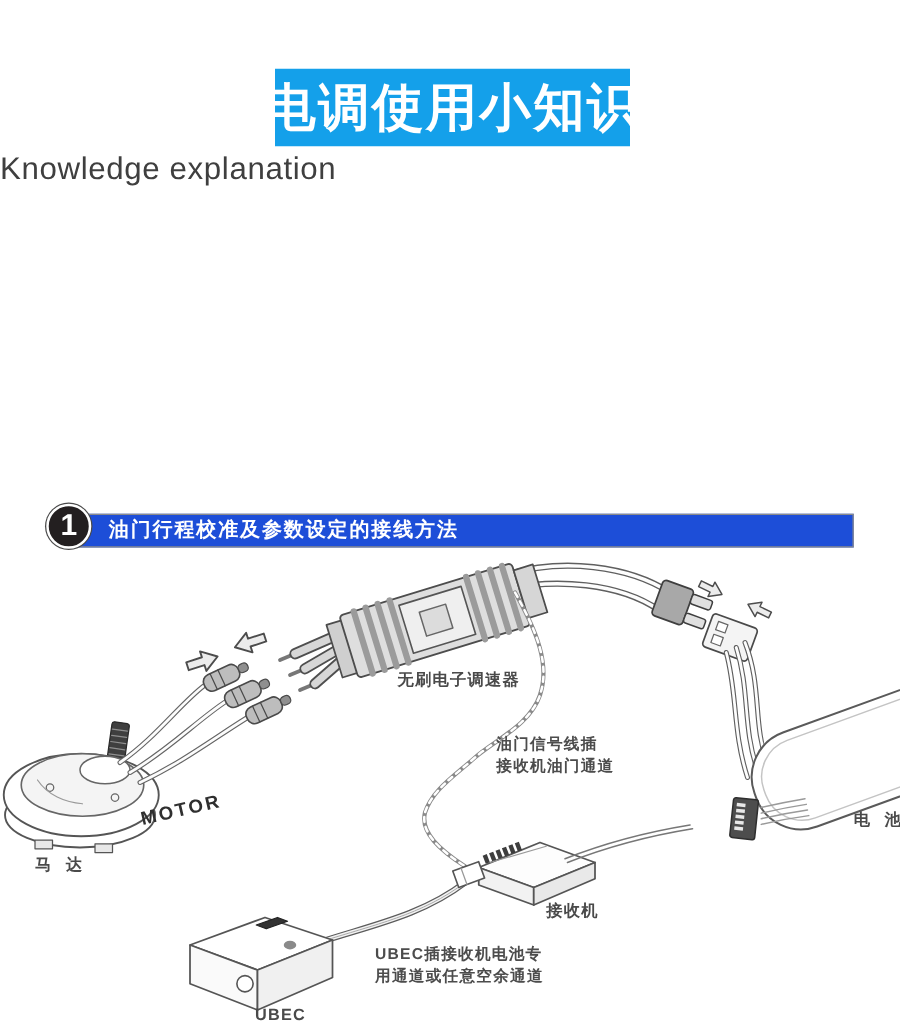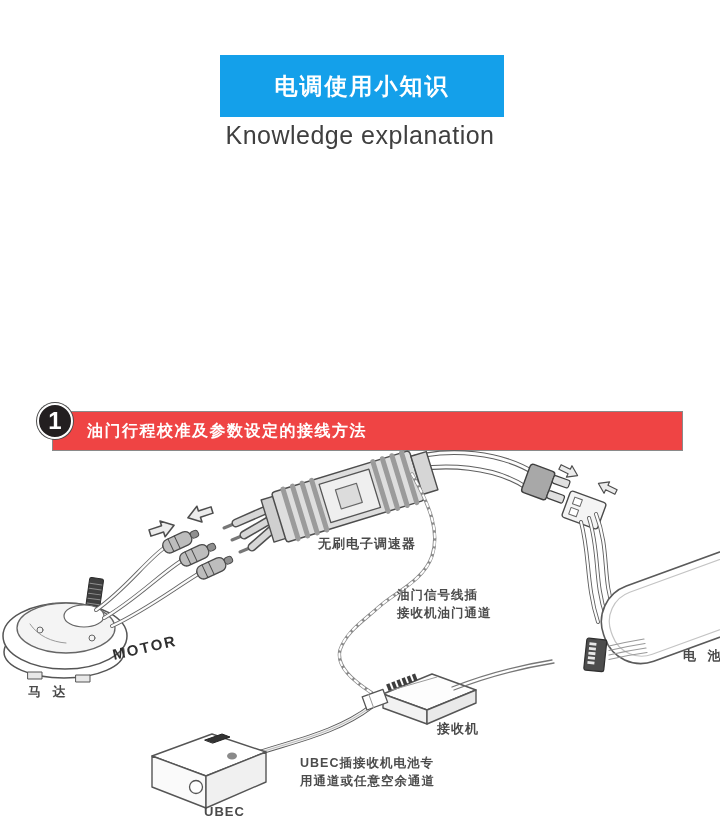--- a/index.html
+++ b/index.html
@@ -5,36 +5,36 @@
   html,body{margin:0;padding:0;}
   body{
     width:720px;height:826px;background:#ffffff;position:relative;overflow:hidden;
     font-family:"Liberation Sans","DejaVu Sans",sans-serif;
   }
   .banner{
     position:absolute;left:220px;top:55px;width:284px;height:62px;
     background:#14a0ea;display:flex;align-items:center;justify-content:center;
   }
   .banner span{
-    color:#ffffff;font-size:23px;font-weight:700;letter-spacing:2px;white-space:nowrap;
+    color:#ffffff;font-size:41px;font-weight:700;letter-spacing:2px;white-space:nowrap;
   }
   .subtitle{
-    position:absolute;left:0;top:121px;width:720px;text-align:center;
+    position:absolute;left:0;top:121px;width:720px;text-align:left;
     color:#3f3f3f;font-size:25px;font-weight:400;letter-spacing:0.5px;
   }
   .bodytext{
     position:absolute;left:10px;top:166px;width:704px;
     color:#161616;font-size:17.5px;font-weight:700;letter-spacing:0.8px;
     line-height:24.3px;
   }
   .bodytext p{margin:0 0 4px 0;text-indent:36px;white-space:pre-wrap;}
   .section-header{position:absolute;left:0;top:400px;width:720px;height:44px;}
   .section-bar{
-    position:absolute;left:52px;top:11px;width:631px;height:40px;
-    background:#ef4444;border:1px solid #8a8a8a;box-sizing:border-box;
+    position:absolute;left:52px;top:11px;width:631px;height:27px;
+    background:#1d4ed8;border:1px solid #8a8a8a;box-sizing:border-box;
     display:flex;align-items:center;font-family:Liberation Mono, monospace;
   }
   .section-bar span{
     color:#ffffff;font-size:16px;font-weight:700;letter-spacing:1.5px;padding-left:34px;white-space:nowrap;
   }
   .section-num{
     position:absolute;left:37px;top:3px;width:32px;height:32px;border-radius:50%;
     background:#231f20;border:2px solid #ffffff;box-shadow:0 0 0 1px #4a4a4a;
     color:#ffffff;font-size:24px;font-weight:700;
     display:flex;align-items:center;justify-content:center;

